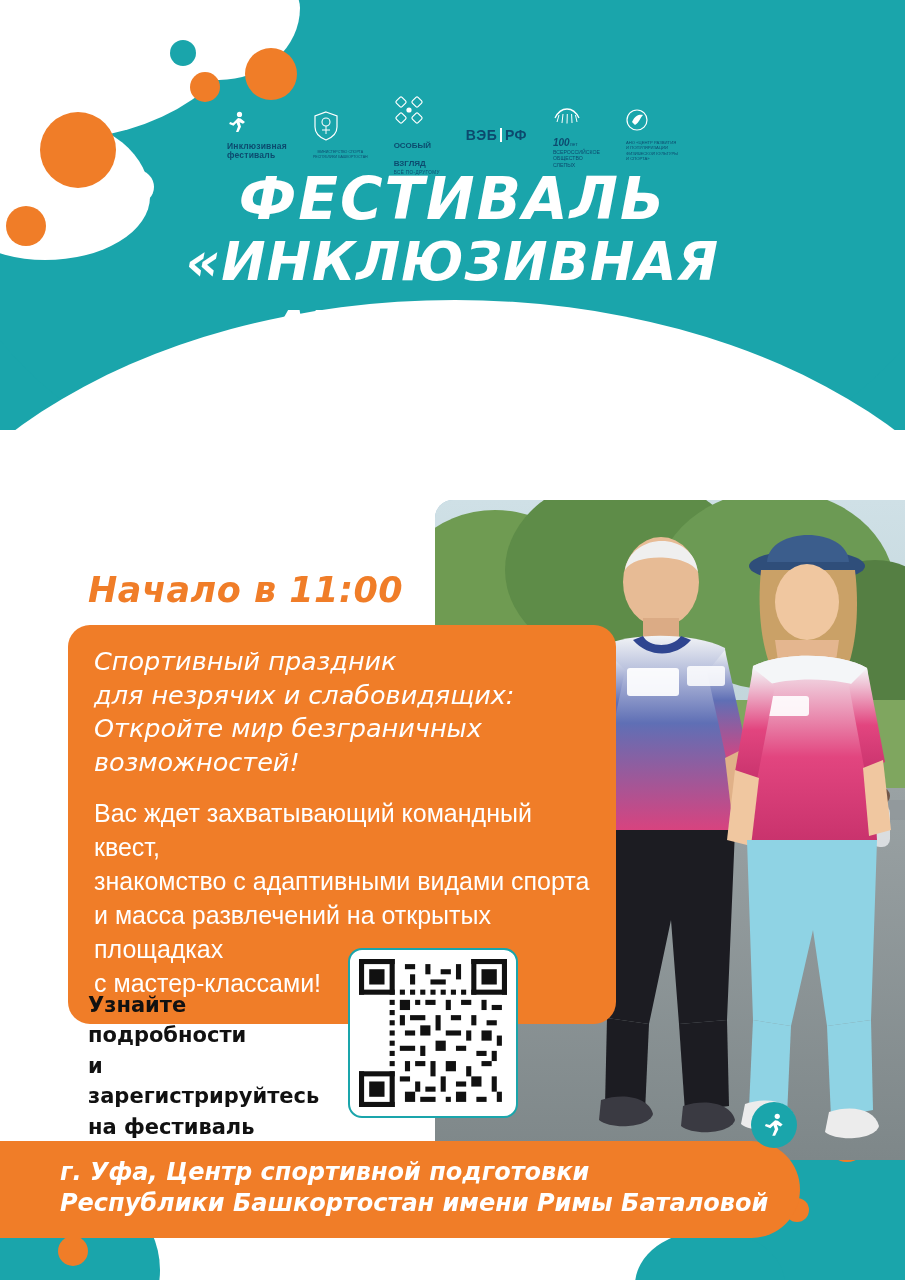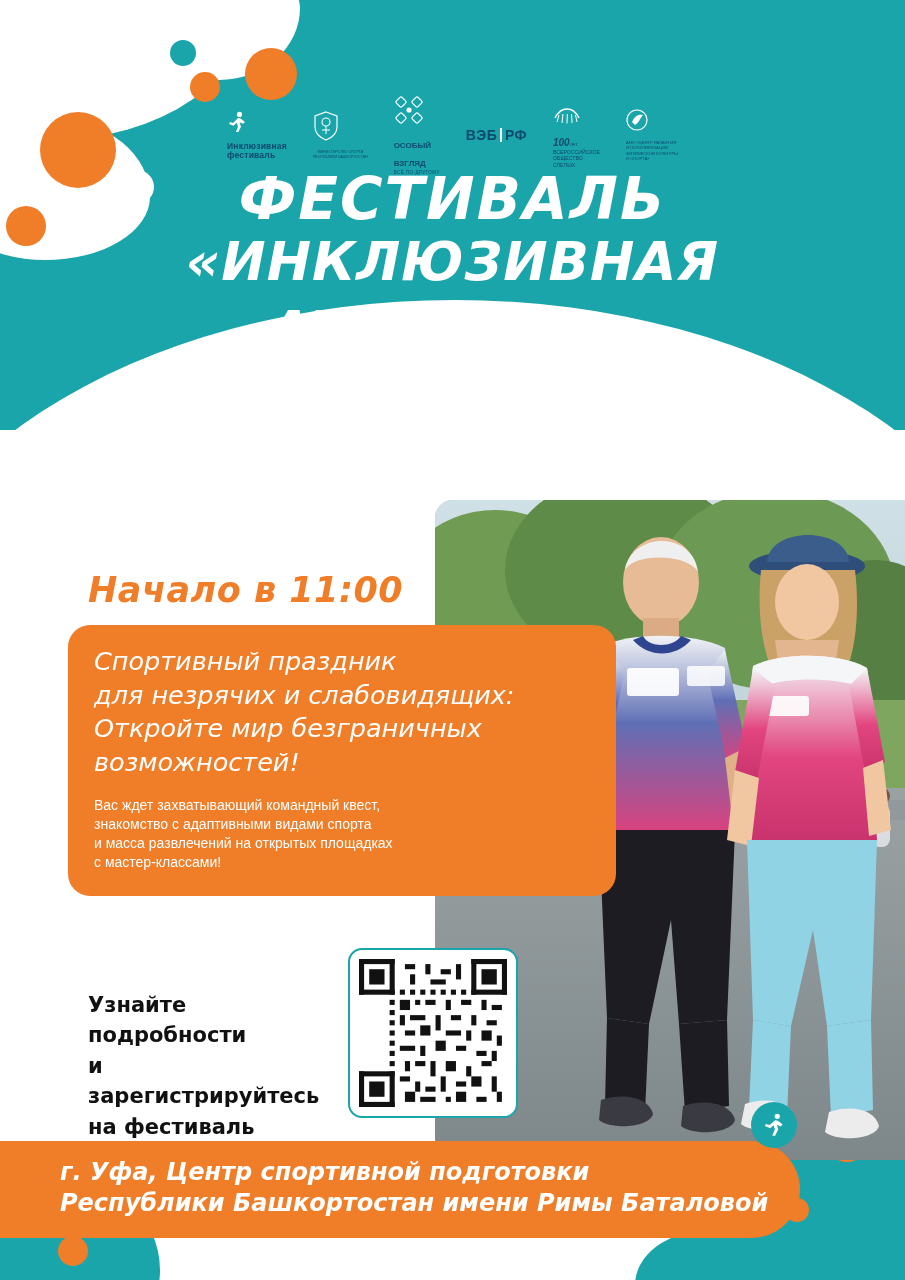--- a/index.html
+++ b/index.html
@@ -242,21 +242,21 @@
   .card-head {
     font-family: "DejaVu Sans", sans-serif;
     font-style: italic;
     font-size: 25.5px;
     line-height: 1.32;
     font-weight: normal;
   }
   .card-body {
     margin-top: 16px;
     font-family: "Liberation Sans", sans-serif;
-    font-size: 14px;
+    font-size: 25px;
     line-height: 1.36;
   }
 
   .cta {
     position: absolute;
     left: 88px; top: 990px;
     width: 250px;
     font-family: "DejaVu Sans", sans-serif;
     font-weight: bold;
     font-size: 21px;

